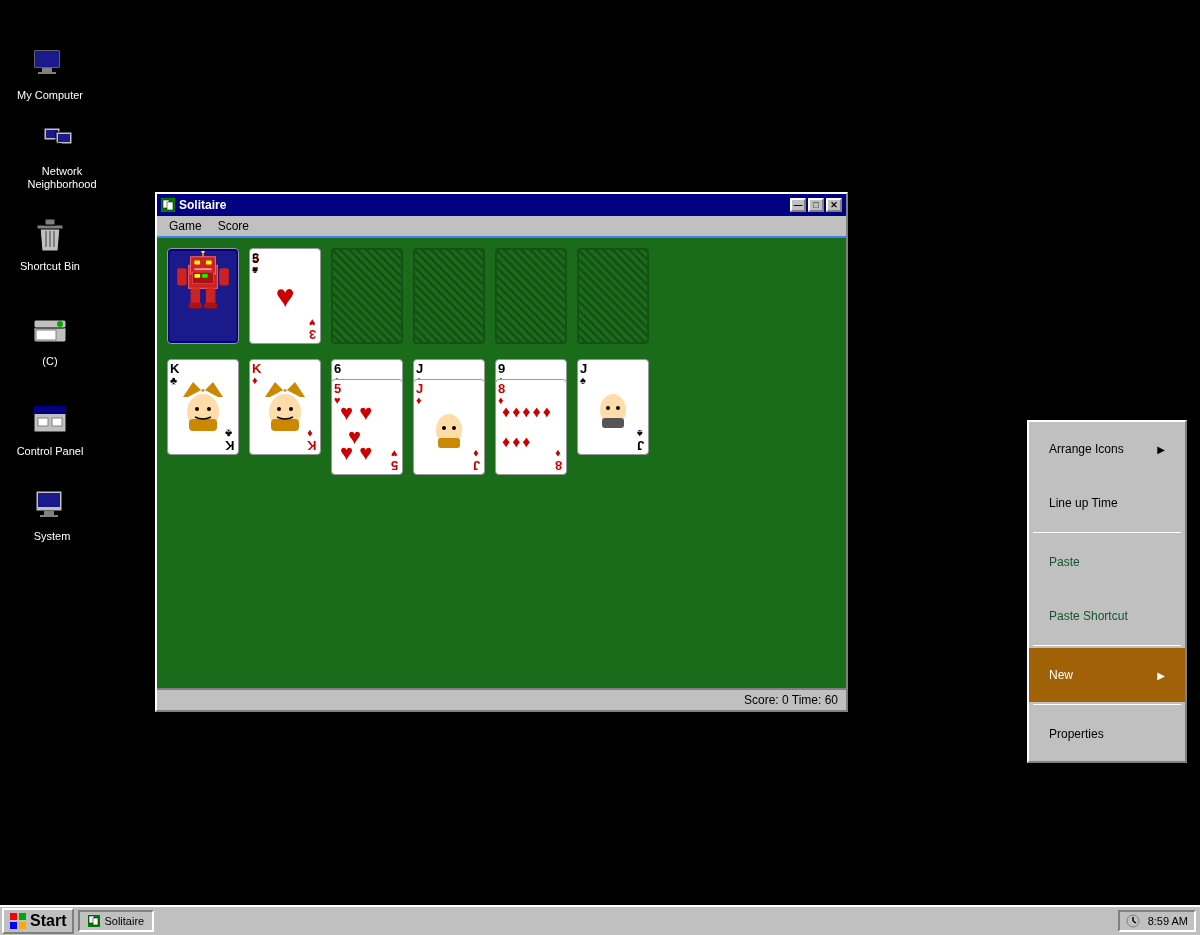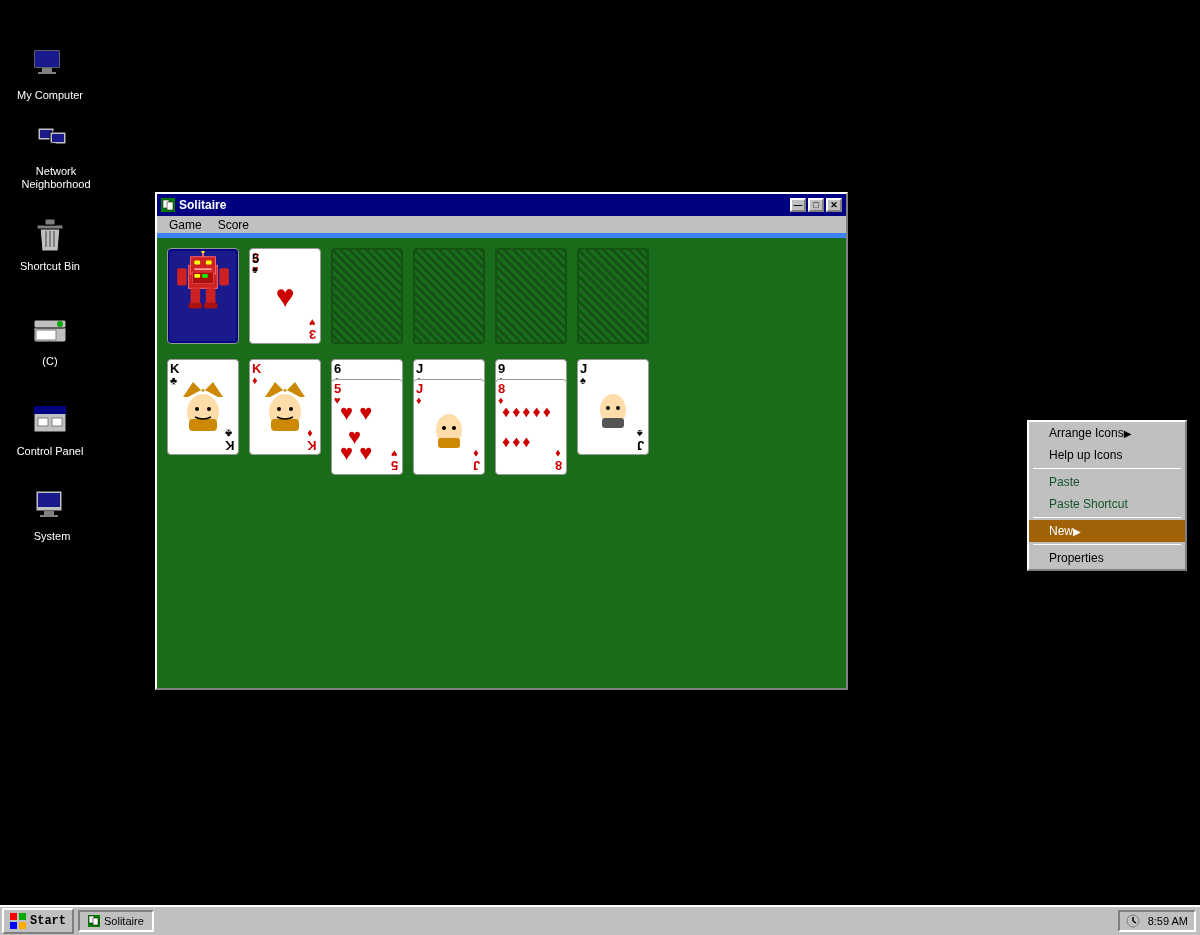--- a/index.html
+++ b/index.html
@@ -132,21 +132,21 @@
       cursor: pointer;
       color: #000;
       font-weight: bold;
     }
     #solitaire-menubar {
       background: #c0c0c0;
       height: 22px;
       display: flex;
       align-items: center;
       padding: 0 4px;
-      border-bottom: 5px solid #3b82f6;
+      border-bottom: 2px solid #3b82f6;
     }
     .menu-item {
       padding: 2px 8px;
       font-size: 12px;
       cursor: pointer;
       color: #000;
     }
     #solitaire-game-area {
       background: #1a6b1a;
       width: 100%;
@@ -251,24 +251,25 @@
       left: 1027px;
       top: 420px;
       width: 160px;
       background: #c0c0c0;
       border: 2px solid;
       border-color: #fff #808080 #808080 #fff;
       z-index: 2000;
       font-size: 12px;
     }
     .ctx-menu-item {
-      padding: 4px 20px;
+      padding: 20px 20px;
       cursor: pointer;
       display: flex;
       align-items: center;
+      justify-content: space-between;
     }
     .ctx-menu-item.disabled {
       color: #14532d;
       cursor: default;
     }
     .ctx-menu-separator {
       height: 1px;
       background: #808080;
       margin: 2px 4px;
       border-bottom: 1px solid #fff;
@@ -290,21 +291,21 @@
       <rect x="2" y="4" width="26" height="18" fill="#c0c0c0" stroke="#000" stroke-width="1"></rect>
       <rect x="4" y="6" width="22" height="14" fill="#000080"></rect>
       <rect x="10" y="22" width="10" height="4" fill="#808080"></rect>
       <rect x="6" y="26" width="18" height="2" fill="#808080"></rect>
       <rect x="3" y="5" width="24" height="16" fill="#1a1a8c"></rect>
     </svg>
   </div>
   <span class="icon-label">My Computer</span>
 </div>
 
-<div class="desktop-icon" style="top:120px; left:16px">
+<div class="desktop-icon" style="top:120px; left:22px">
   <div class="icon-img">
     <svg width="36" height="36" viewBox="0 0 36 36">
       <rect x="0" y="6" width="16" height="12" fill="#c0c0c0" stroke="#000" stroke-width="1"></rect>
       <rect x="2" y="8" width="12" height="8" fill="#1a1a8c"></rect>
       <rect x="12" y="10" width="16" height="12" fill="#c0c0c0" stroke="#000" stroke-width="1"></rect>
       <rect x="14" y="12" width="12" height="8" fill="#1a1a8c"></rect>
       <line x1="8" y1="20" x2="18" y2="22" stroke="#000" stroke-width="1"></line>
     </svg>
   </div>
   <span class="icon-label">Network<br>Neighborhood</span>
@@ -568,29 +569,32 @@
           </div>
           <div class="card-bottom-right black">
             <div class="card-rank black">J</div>
             <div class="card-suit black">♠</div>
           </div>
         </div>
       </div>
     </div>
   </div>
 
+  <div id="solitaire-statusbar">
+    <span>Score: 0  Time: 60</span>
+  </div>
 </div>
 
 <div id="context-menu">
   <div class="ctx-menu-item">
     <span>Arrange Icons</span>
     <span class="ctx-arrow">▶</span>
   </div>
   <div class="ctx-menu-item">
-    <span>Help up Icons</span>
+    <span>Line up Time</span>
   </div>
   <div class="ctx-menu-separator"></div>
   <div class="ctx-menu-item disabled">
     <span>Paste</span>
   </div>
   <div class="ctx-menu-item disabled">
     <span>Paste Shortcut</span>
   </div>
   <div class="ctx-menu-separator"></div>
   <div class="ctx-menu-item highlighted">
@@ -604,21 +608,21 @@
 </div>
 
 <div id="taskbar">
   <div id="start-button">
     <svg width="16" height="16" viewBox="0 0 16 16">
       <rect x="0" y="0" width="7" height="7" fill="#ff0000"></rect>
       <rect x="9" y="0" width="7" height="7" fill="#00aa00"></rect>
       <rect x="0" y="9" width="7" height="7" fill="#0000ff"></rect>
       <rect x="9" y="9" width="7" height="7" fill="#ffaa00"></rect>
     </svg>
-    <span style="font-weight:bold; font-size:12px;font-family:Liberation Mono, monospace;">Start</span>
+    <span style="font-weight:bold; font-size:16px;">Start</span>
   </div>
   <div class="taskbar-item">
     <svg width="12" height="12" viewBox="0 0 12 12">
       <rect width="12" height="12" fill="#008000"></rect>
       <rect x="1" y="1" width="5" height="7" fill="#fff" stroke="#000" stroke-width="0.5"></rect>
       <rect x="5" y="3" width="5" height="7" fill="#fff" stroke="#000" stroke-width="0.5"></rect>
     </svg>
     <span>Solitaire</span>
   </div>
   <div id="taskbar-clock">

